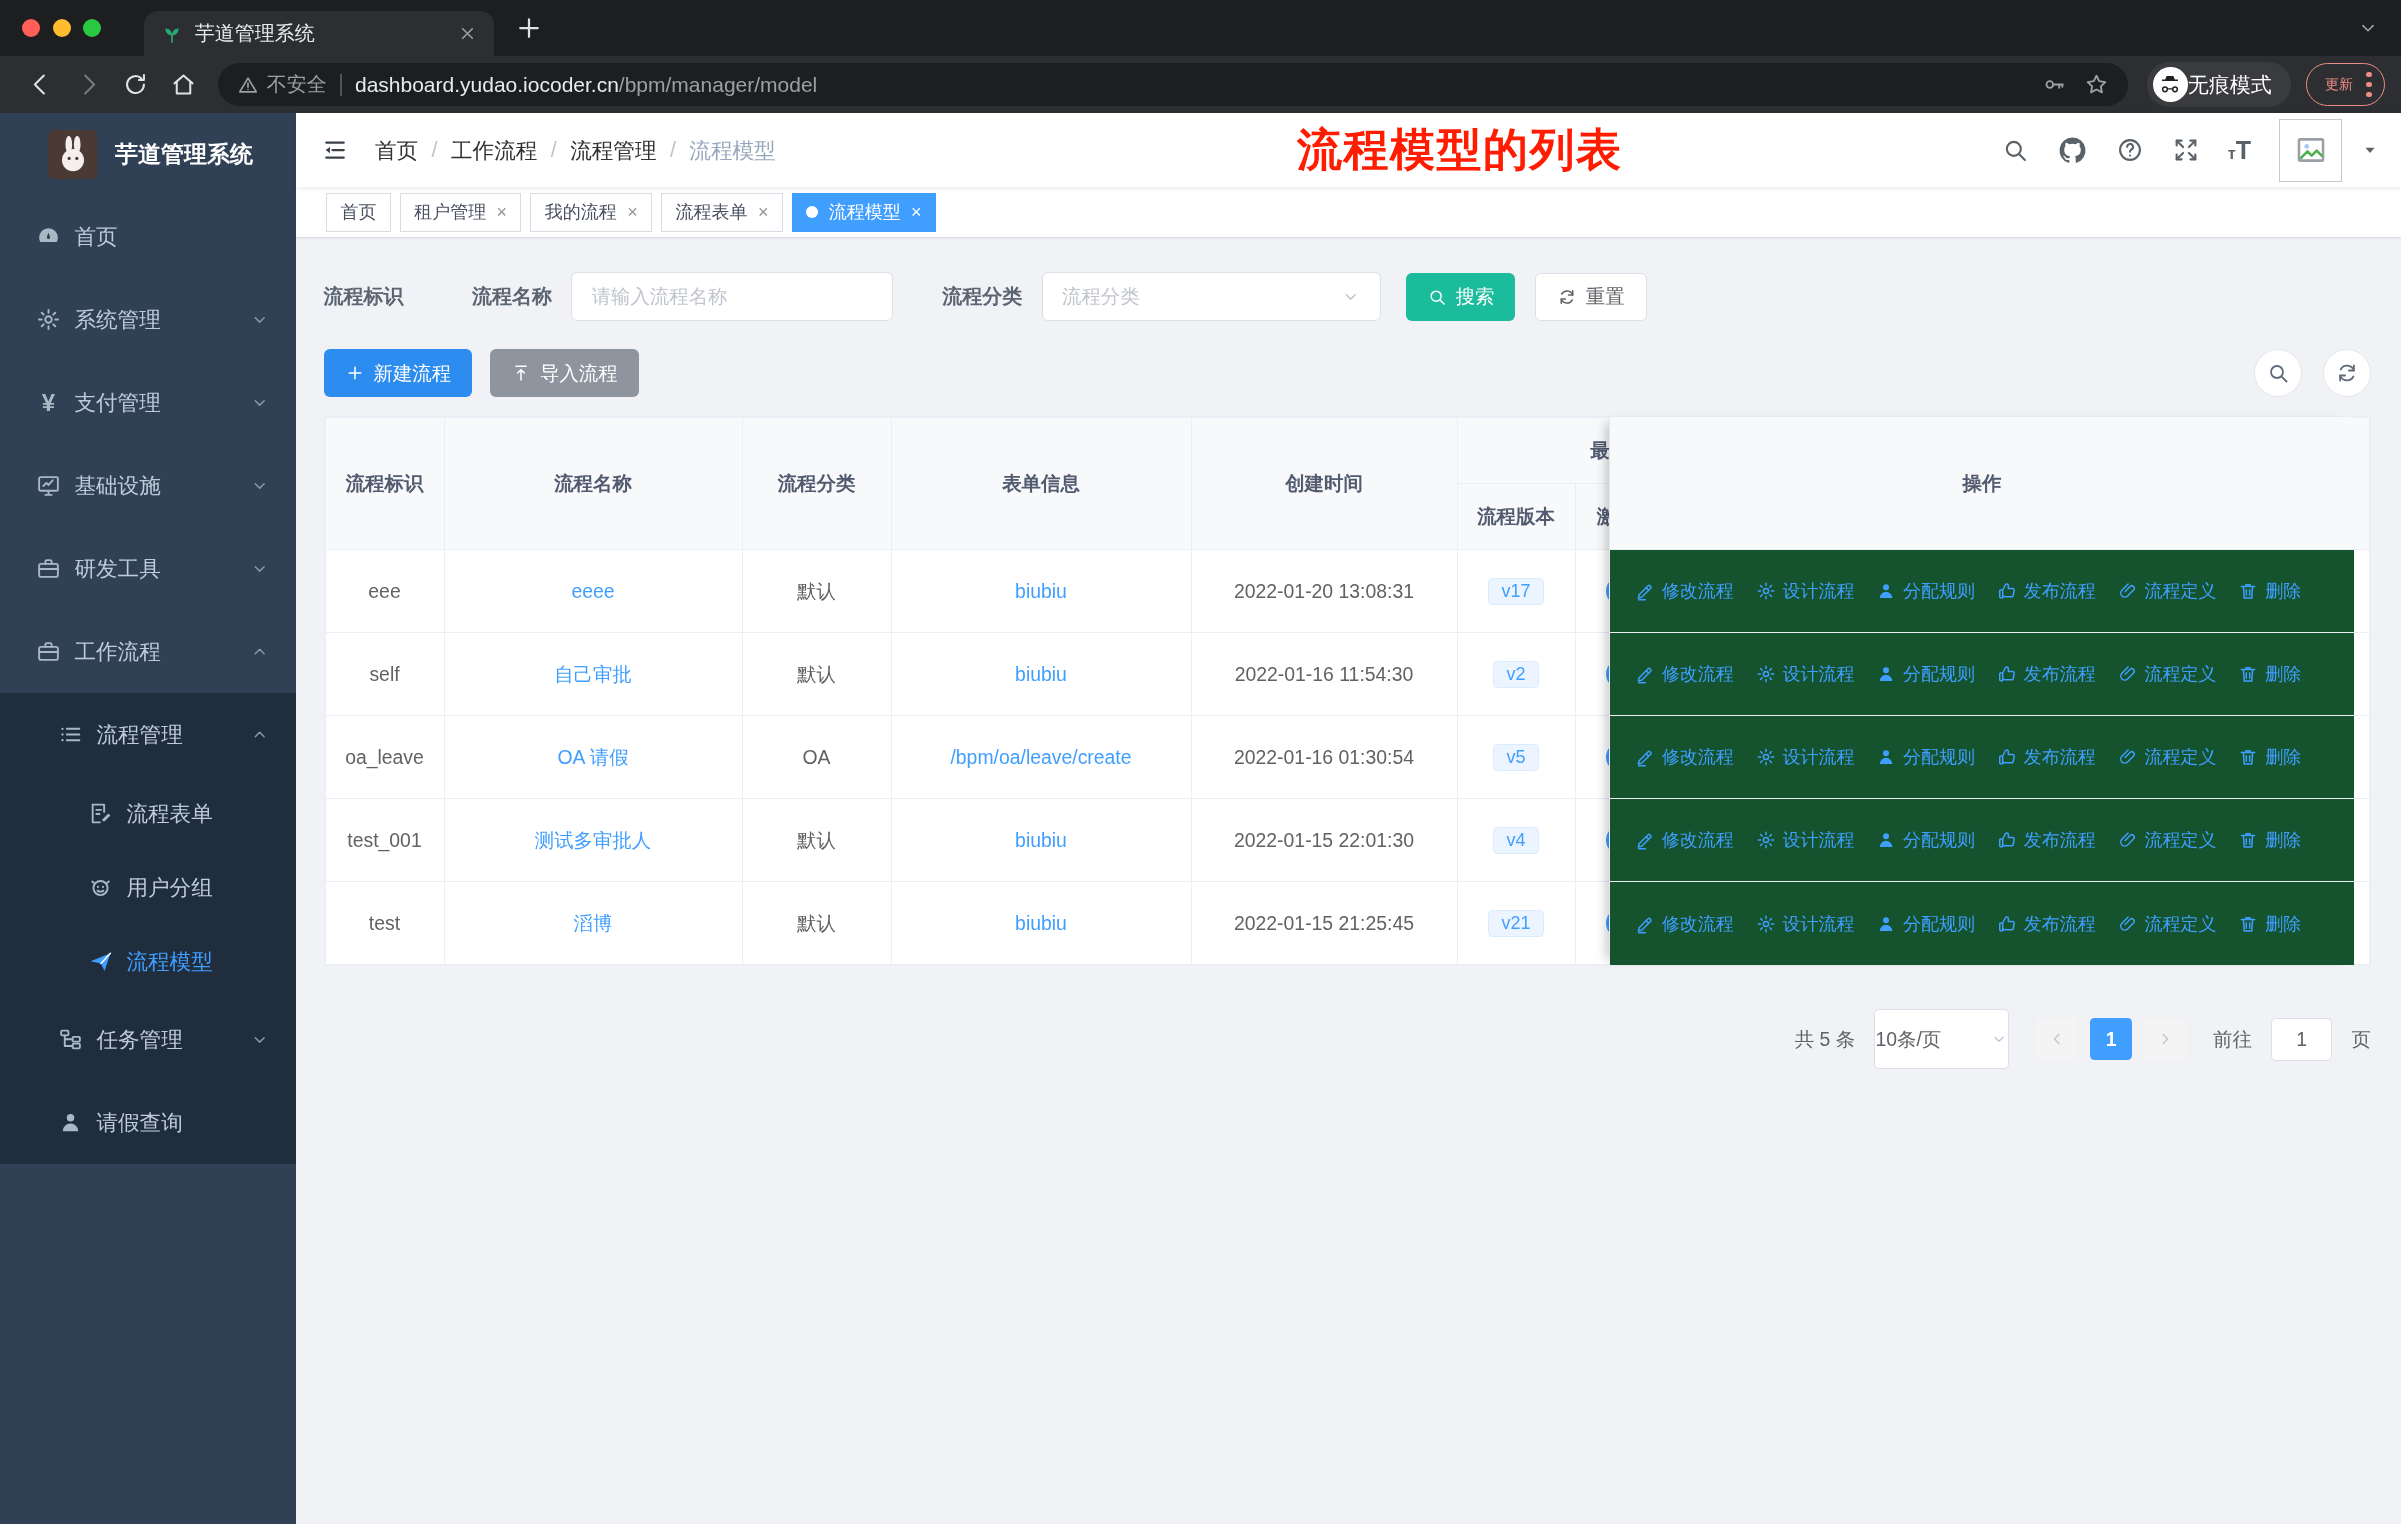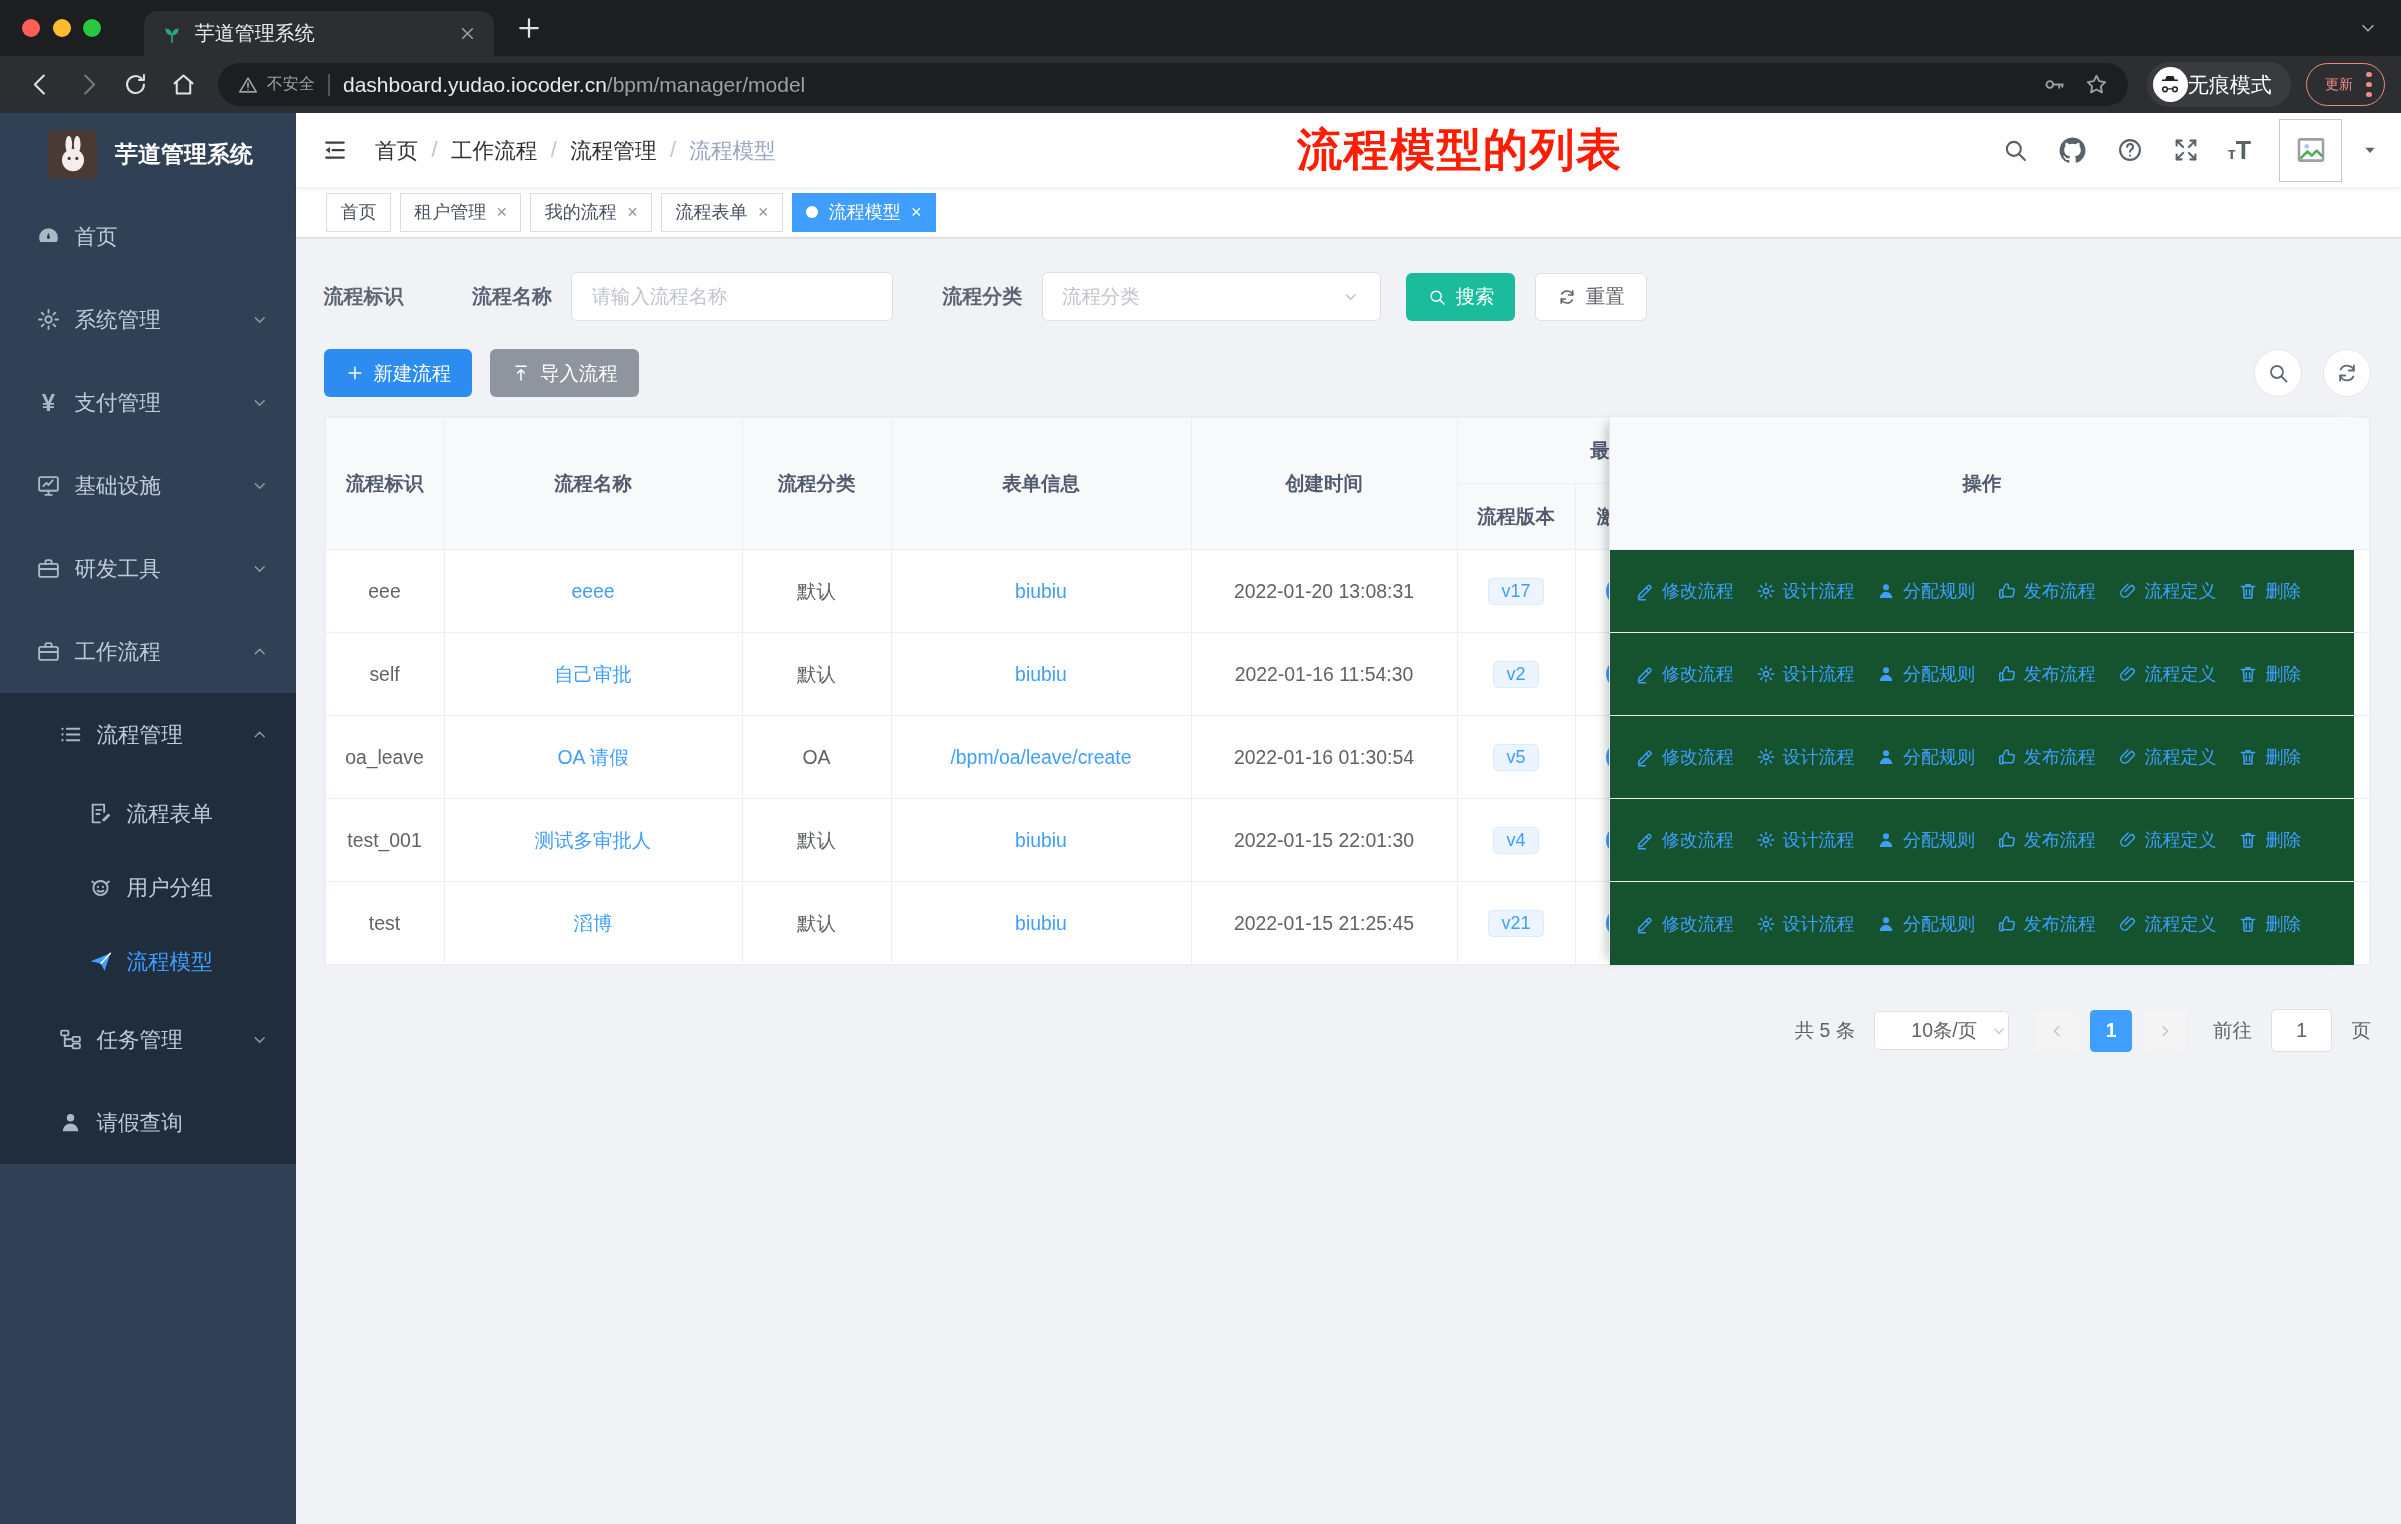--- a/index.html
+++ b/index.html
@@ -17,21 +17,21 @@
   .tab-title{color:#e8eaed;font-size:20px;flex:1;white-space:nowrap;overflow:hidden}
   .tab-close{color:#9aa0a6;width:21px;height:21px}
   .newtab{color:#dfe1e5;width:30px;height:30px;margin-left:19.4px}
   .tabchev{margin-left:auto;margin-right:22px;color:#9aa0a6;width:22px;height:22px}
   .btoolbar{height:57px;background:#2d2e31;display:flex;align-items:center;padding:0 16.4px}
   .navic{width:27px;height:27px;color:#dfe1e5;margin:0 10.4px;flex-shrink:0}
   .navic.dim{color:#77797c}
   .urlbar{flex:1;height:43px;background:#1d1e20;border-radius:21.6px;display:flex;align-items:center;
           padding:0 19.4px;margin:0 10.4px;min-width:0}
   .warn{width:22px;height:22px;color:#9aa0a6;margin-right:7.4px}
-  .sec-label{color:#9aa0a6;font-size:16px;margin-right:13.4px;white-space:nowrap}
+  .sec-label{color:#9aa0a6;font-size:20px;margin-right:13.4px;white-space:nowrap}
   .url-div{width:1.5px;height:22px;background:#515356;margin-right:13.4px}
   .host{color:#e8eaed;font-size:21px;white-space:nowrap}
   .path{color:#9aa0a6;font-size:21px;white-space:nowrap}
   .url-spacer{flex:1}
   .keyic,.staric{width:25px;height:25px;color:#9aa0a6;margin-left:16.4px}
   .incog{display:flex;align-items:center;background:#3a3b3e;border-radius:22px;height:45px;
          padding:0 19.4px 0 5.2px;margin:0 9px;flex-shrink:0}
   .incog-circle{width:35px;height:35px;border-radius:50%;background:#fff;color:#202124;
                 display:flex;align-items:center;justify-content:center}
   .incog-circle svg{width:24px;height:24px}
@@ -123,22 +123,22 @@
   .fixed-col{position:absolute;top:0;right:16px;width:745px;height:100%;background:#14532d;
              box-shadow:-9px 0 10.4px -6px rgba(0,0,0,.22);border-left:0.7px solid #e4e7ed}
   .fc-head{height:133px;background:#f7f9fb;border-bottom:0.7px solid #ebeef5;display:flex;align-items:center;
            justify-content:center;font-size:19.4px;font-weight:700;color:#515a6e}
   .act-row{height:83px;border-bottom:0.7px solid #ebeef5;display:flex;align-items:center;padding-left:25px;gap:22px}
   .act-row:last-child{border-bottom:none}
   .act{display:inline-flex;align-items:center;gap:6.7px;font-size:18px;color:#409eff;cursor:pointer;white-space:nowrap}
   .act svg{width:20px;height:20px}
 
   .pagination{display:flex;align-items:center;justify-content:flex-end;margin-top:43px;font-size:19.4px;color:#606266;gap:19.4px}
-  .psize{width:135px;height:39px;border:1.5px solid #dcdfe6;border-radius:4.5px;background:#fff;display:flex;
-         align-items:center;justify-content:flex-end;gap:13.4px;cursor:pointer}
+  .psize{width:135px;height:60px;border:1.5px solid #dcdfe6;border-radius:4.5px;background:#fff;display:flex;
+         align-items:center;justify-content:space-between;gap:13.4px;cursor:pointer}
   .psize .chev{width:18px;height:18px;color:#c0c4cc}
   .pager{display:flex;gap:12px;margin:0 7.4px}
   .pbtn{width:42px;height:42px;background:#f4f4f5;border-radius:4.5px;display:flex;align-items:center;
         justify-content:center;color:#c0c4cc;cursor:pointer}
   .pbtn svg{width:18px;height:18px}
   .pcur{background:#409eff;color:#fff;font-weight:700;font-size:19.4px}
   .goto-input{width:61px;height:43px;border:1.5px solid #dcdfe6;border-radius:4.5px;text-align:center;
               font-size:19.4px;color:#606266;outline:none;font-family:inherit}
 </style>
 </head>

